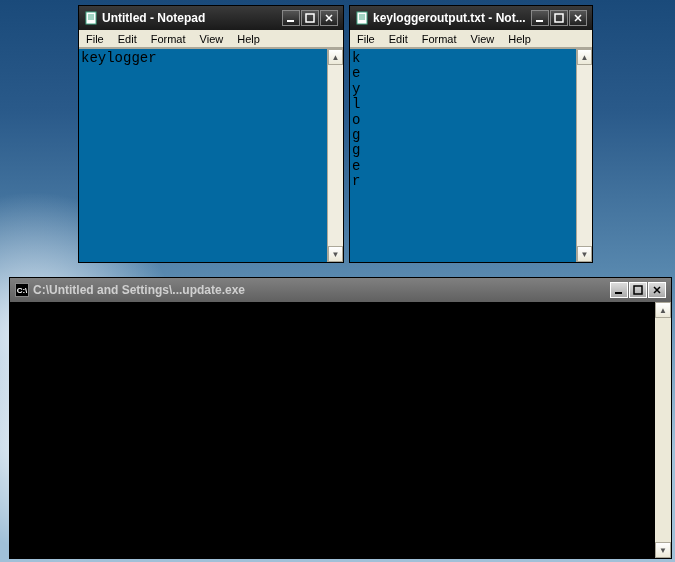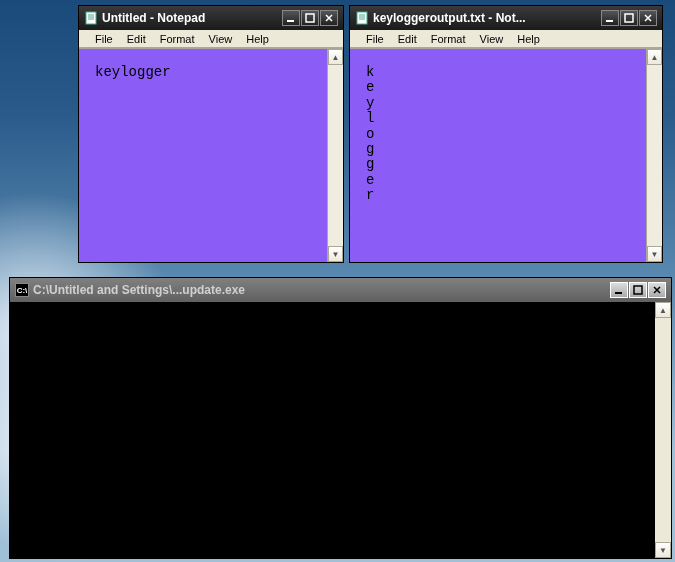--- a/index.html
+++ b/index.html
@@ -68,41 +68,41 @@
     align-items: center;
     justify-content: center;
     font-size: 10px;
     cursor: pointer;
   }
   .menubar {
     height: 18px;
     background: #ece9d8;
     display: flex;
     align-items: center;
-    padding-left: 9px;
+    padding-left: 0;
     font-size: 11px;
     border-bottom: 1px solid #aca899;
   }
   .menuitem {
     padding: 2px 7px;
     cursor: pointer;
   }
   .textarea-wrap {
     flex: 1;
     background: #fff;
     display: flex;
     position: relative;
     border-top: 1px solid #aca899;
   }
   .textarea {
     flex: 1;
-    background: #8b5cf6;
+    background: #0369a1;
     font-family: "Courier New", monospace;
     font-size: 14px;
-    padding: 16px;
+    padding: 2px;
     white-space: pre;
     overflow: hidden;
     line-height: 1.1;
   }
   .scrollbar-v {
     width: 16px;
     background: #ece9d8;
     border-left: 1px solid #aca899;
     display: flex;
     flex-direction: column;
@@ -200,21 +200,21 @@
   <div class="textarea-wrap">
     <div class="textarea">keylogger</div>
     <div class="scrollbar-v">
       <div class="scrollbtn">▲</div>
       <div class="scrolltrack"></div>
       <div class="scrollbtn">▼</div>
     </div>
   </div>
 </div>
 
-<div class="window" style="left:349px; top:5px; width:314px; height:258px;">
+<div class="window" style="left:349px; top:5px; width:244px; height:258px;">
   <div class="titlebar">
     <span class="icon notepad-icon">
       <svg width="14" height="14">
           <rect x="2" y="1" width="10" height="12" fill="#fff" stroke="#4a8"></rect>
           <path d="M4 4h6M4 6h6M4 8h6" stroke="#4a8" stroke-width="1"></path>
         </svg>
     </span>
     <span class="title-text">keyloggeroutput.txt - Not...</span>
     <div class="winbtns">
       <div class="winbtn">

